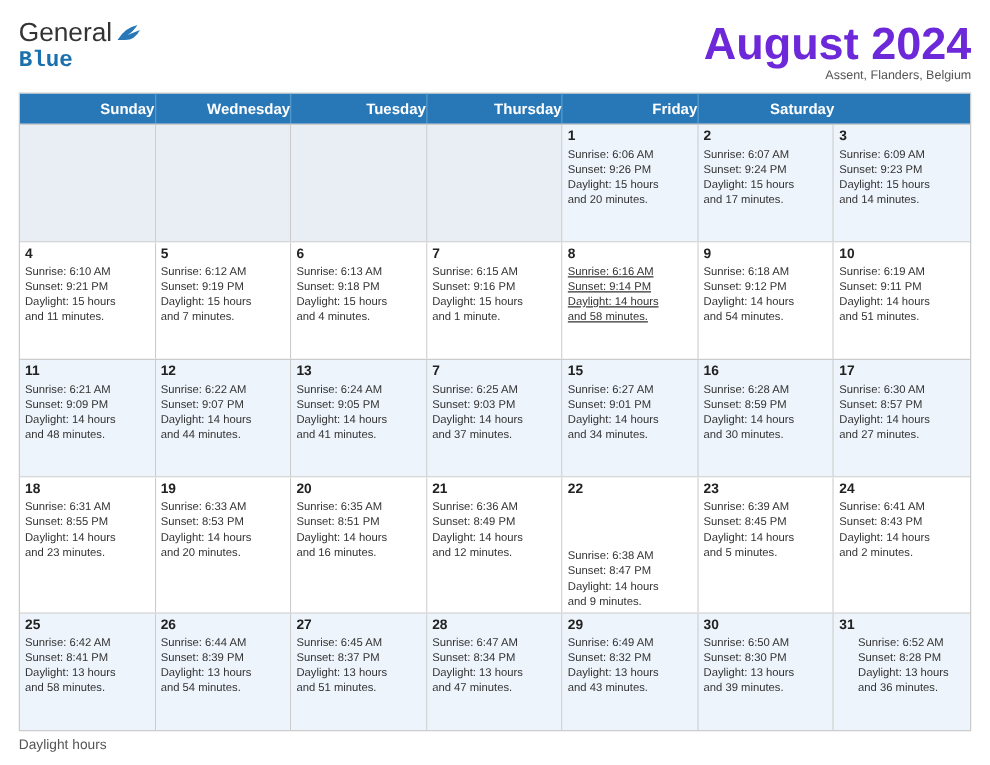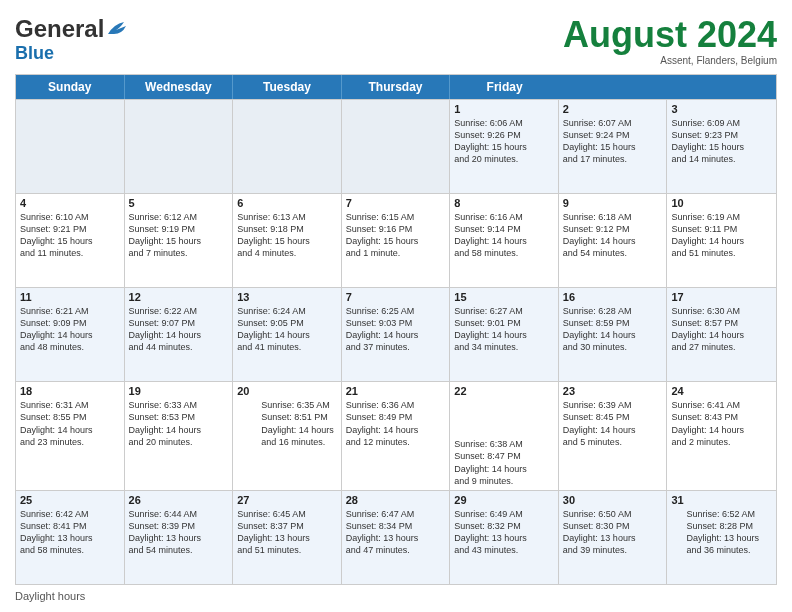--- a/index.html
+++ b/index.html
@@ -26,41 +26,42 @@
     .logo {
       display: flex;
       flex-direction: column;
       align-items: flex-start;
     }
     .logo-text {
       display: flex;
       align-items: center;
     }
     .logo-general {
-      font-size: 24px;
-      font-weight: bold;
+      font-size: 21px;
+      font-weight: normal;
       color: #333;
     }
     .logo-blue {
       font-size: 18px;
       font-weight: bold;
       color: #1a6fad;
+      font-family: Liberation Mono, monospace;
     }
     .logo-bird {
       width: 22px;
       height: 18px;
       margin-left: 2px;
     }
     .title-section {
       text-align: right;
     }
     .main-title {
       font-size: 36px;
       font-weight: bold;
-      color: #15803d;
+      color: #6d28d9;
       line-height: 1.1;
     }
     .subtitle {
       font-size: 10px;
       color: #555;
     }
     .calendar {
       flex: 1;
       display: flex;
       flex-direction: column;
@@ -68,21 +69,21 @@
     }
     .cal-header-row {
       display: grid;
       grid-template-columns: repeat(7, 1fr);
       background: #2878b8;
     }
     .cal-header-cell {
       color: #fff;
       font-size: 12px;
       font-weight: bold;
-      text-align: center;
+      text-align: right;
       padding: 5px 0;
       border-right: 1px solid #5599cc;
     }
     .cal-header-cell:last-child {
       border-right: none;
     }
     .cal-body {
       display: flex;
       flex-direction: column;
       flex: 1;
@@ -150,20 +151,21 @@
     </div>
   </div>
 
   <div class="calendar">
     <div class="cal-header-row">
     <div class="cal-header-cell">Sunday</div>
         <div class="cal-header-cell">Wednesday</div>
         <div class="cal-header-cell">Tuesday</div>
         <div class="cal-header-cell">Thursday</div>
         <div class="cal-header-cell">Friday</div>
+        <div class="cal-header-cell">Saturday</div>
       </div>
     <div class="cal-body">
     <div class="cal-row">
           <div class="cal-cell empty alt-row empty"></div>
           <div class="cal-cell empty alt-row empty"></div>
           <div class="cal-cell empty alt-row empty"></div>
           <div class="cal-cell empty alt-row empty"></div>
           <div class="cal-cell alt-row">
             <div class="day-number">1</div>
             <div class="day-info" style="white-space: pre-line;">Sunrise: 6:06 AM
@@ -210,21 +212,21 @@
           </div>
           <div class="cal-cell">
             <div class="day-number">7</div>
             <div class="day-info" style="white-space: pre-line;">Sunrise: 6:15 AM
 Sunset: 9:16 PM
 Daylight: 15 hours
 and 1 minute.</div>
           </div>
           <div class="cal-cell">
             <div class="day-number">8</div>
-            <div class="day-info" style="white-space: pre-line;">Sunrise: 6:16 AM
+            <div class="day-info" style="white-space: pre-line; text-decoration: underline;">Sunrise: 6:16 AM
 Sunset: 9:14 PM
 Daylight: 14 hours
 and 58 minutes.</div>
           </div>
           <div class="cal-cell">
             <div class="day-number">9</div>
             <div class="day-info" style="white-space: pre-line;">Sunrise: 6:18 AM
 Sunset: 9:12 PM
 Daylight: 14 hours
 and 54 minutes.</div>
@@ -298,21 +300,21 @@
           </div>
           <div class="cal-cell">
             <div class="day-number">19</div>
             <div class="day-info" style="white-space: pre-line;">Sunrise: 6:33 AM
 Sunset: 8:53 PM
 Daylight: 14 hours
 and 20 minutes.</div>
           </div>
           <div class="cal-cell">
             <div class="day-number">20</div>
-            <div class="day-info" style="white-space: pre-line; margin-left: 24px;">Sunrise: 6:35 AM
+            <div class="day-info" style="white-space: pre-line;">Sunrise: 6:35 AM
 Sunset: 8:51 PM
 Daylight: 14 hours
 and 16 minutes.</div>
           </div>
           <div class="cal-cell">
             <div class="day-number">21</div>
             <div class="day-info" style="white-space: pre-line;">Sunrise: 6:36 AM
 Sunset: 8:49 PM
 Daylight: 14 hours
 and 12 minutes.</div>

